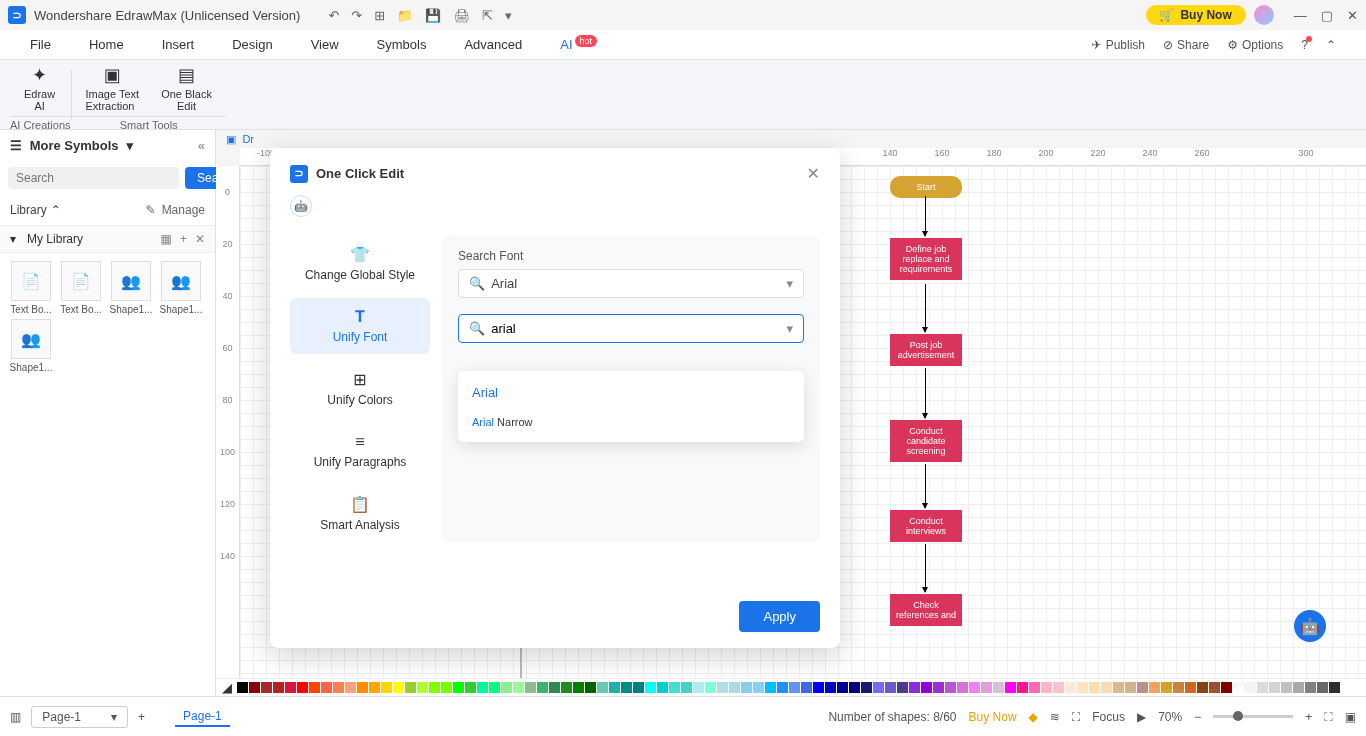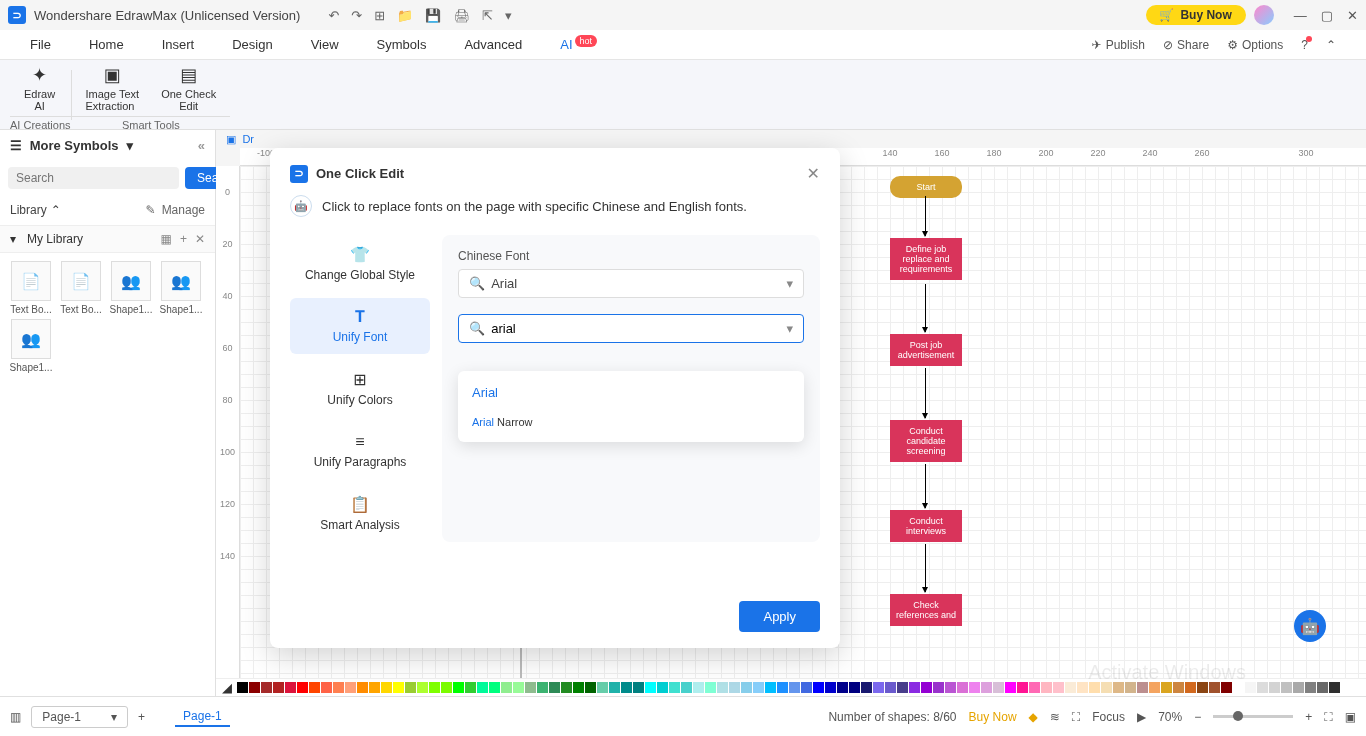--- a/index.html
+++ b/index.html
@@ -84,21 +84,21 @@
 
 .statusbar { position: absolute; bottom: 0; left: 0; right: 0; height: 40px; display: flex; align-items: center; padding: 0 10px; background: #fff; border-top: 1px solid #e0e0e0; font-size: 12px; color: #555; gap: 10px; }
 .page-tabs { display: flex; align-items: center; gap: 10px; }
 .page-sel { border: 1px solid #ccc; border-radius: 3px; padding: 3px 10px; display: flex; gap: 30px; }
 .page-tab-active { color: #1a73e8; border-bottom: 2px solid #1a73e8; padding: 2px 8px; margin-left: 20px; }
 .status-right { margin-left: auto; display: flex; align-items: center; gap: 12px; }
 .zoom-slider { width: 80px; height: 3px; background: #ccc; position: relative; }
 .zoom-slider::after { content: ''; position: absolute; width: 10px; height: 10px; background: #666; border-radius: 50%; top: -4px; left: 25%; }
 
 .ai-bubble { position: absolute; right: 40px; top: 610px; width: 32px; height: 32px; border-radius: 50%; background: #1a73e8; display: flex; align-items: center; justify-content: center; color: #fff; font-size: 16px; }
-.watermark { position: absolute; right: 120px; bottom: 52px; color: rgba(0,0,0,0.08); font-size: 20px; }
+.watermark { position: absolute; right: 120px; bottom: 44px; color: rgba(0,0,0,0.08); font-size: 12px; }
 </style>
 </head>
 <body>
 
 <div class="titlebar">
   <div class="logo-icon">⊃</div>
   <span class="titlebar-title">Wondershare EdrawMax (Unlicensed Version)</span>
   <div class="titlebar-tools">
     <span>↶</span>
     <span>↷</span>
@@ -154,21 +154,21 @@
   <div class="ribbon-sep"></div>
   <div style="display:flex;flex-direction:column;height:100%;">
     <div class="ribbon-row" style="padding:4px 14px;flex:1;align-items:center">
       <div class="ribbon-btn">
         <span class="ribbon-icon">▣</span>
         <span style="white-space:pre-line;">Image Text
 Extraction</span>
       </div>
       <div class="ribbon-btn">
         <span class="ribbon-icon">▤</span>
-        <span style="white-space:pre-line;text-align:center">One Check
+        <span style="white-space:pre-line;text-align:center">One Black
 Edit</span>
       </div>
     </div>
     <div class="ribbon-label-bottom">Smart Tools</div>
   </div>
 </div>
 
 <div class="workspace">
   <div class="left-panel">
     <div class="lp-header">
@@ -278,21 +278,20 @@
 </div>
 
 <div class="dialog">
   <div class="dialog-header">
     <div class="logo-icon">⊃</div>
     <span style="font-weight:600">One Click Edit</span>
     <span class="dialog-close">✕</span>
   </div>
   <div class="dialog-hint">
     <div class="dialog-hint-icon">🤖</div>
-    <span>Click to replace fonts on the page with specific Chinese and English fonts.</span>
   </div>
   <div class="dialog-body">
     <div class="dialog-side">
       <div class="side-item">
           <span class="si-icon">👕</span>
           <span>Change Global Style</span>
         </div>
       <div class="side-item active">
           <span class="si-icon">𝐓</span>
           <span>Unify Font</span>
@@ -304,21 +303,21 @@
       <div class="side-item">
           <span class="si-icon">≡</span>
           <span>Unify Paragraphs</span>
         </div>
       <div class="side-item">
           <span class="si-icon">📋</span>
           <span>Smart Analysis</span>
         </div>
     </div>
     <div class="dialog-main">
-      <div class="field-label">Chinese Font</div>
+      <div class="field-label">Search Font</div>
       <div class="font-select">
         <span style="color:#aaa">🔍</span>
         <span>Arial</span>
         <span style="margin-left:auto;color:#888">▾</span>
       </div>
       <div class="font-select active">
         <span style="color:#aaa">🔍</span>
         <input value="arial" style="">
         <span style="color:#888">▾</span>
       </div>

